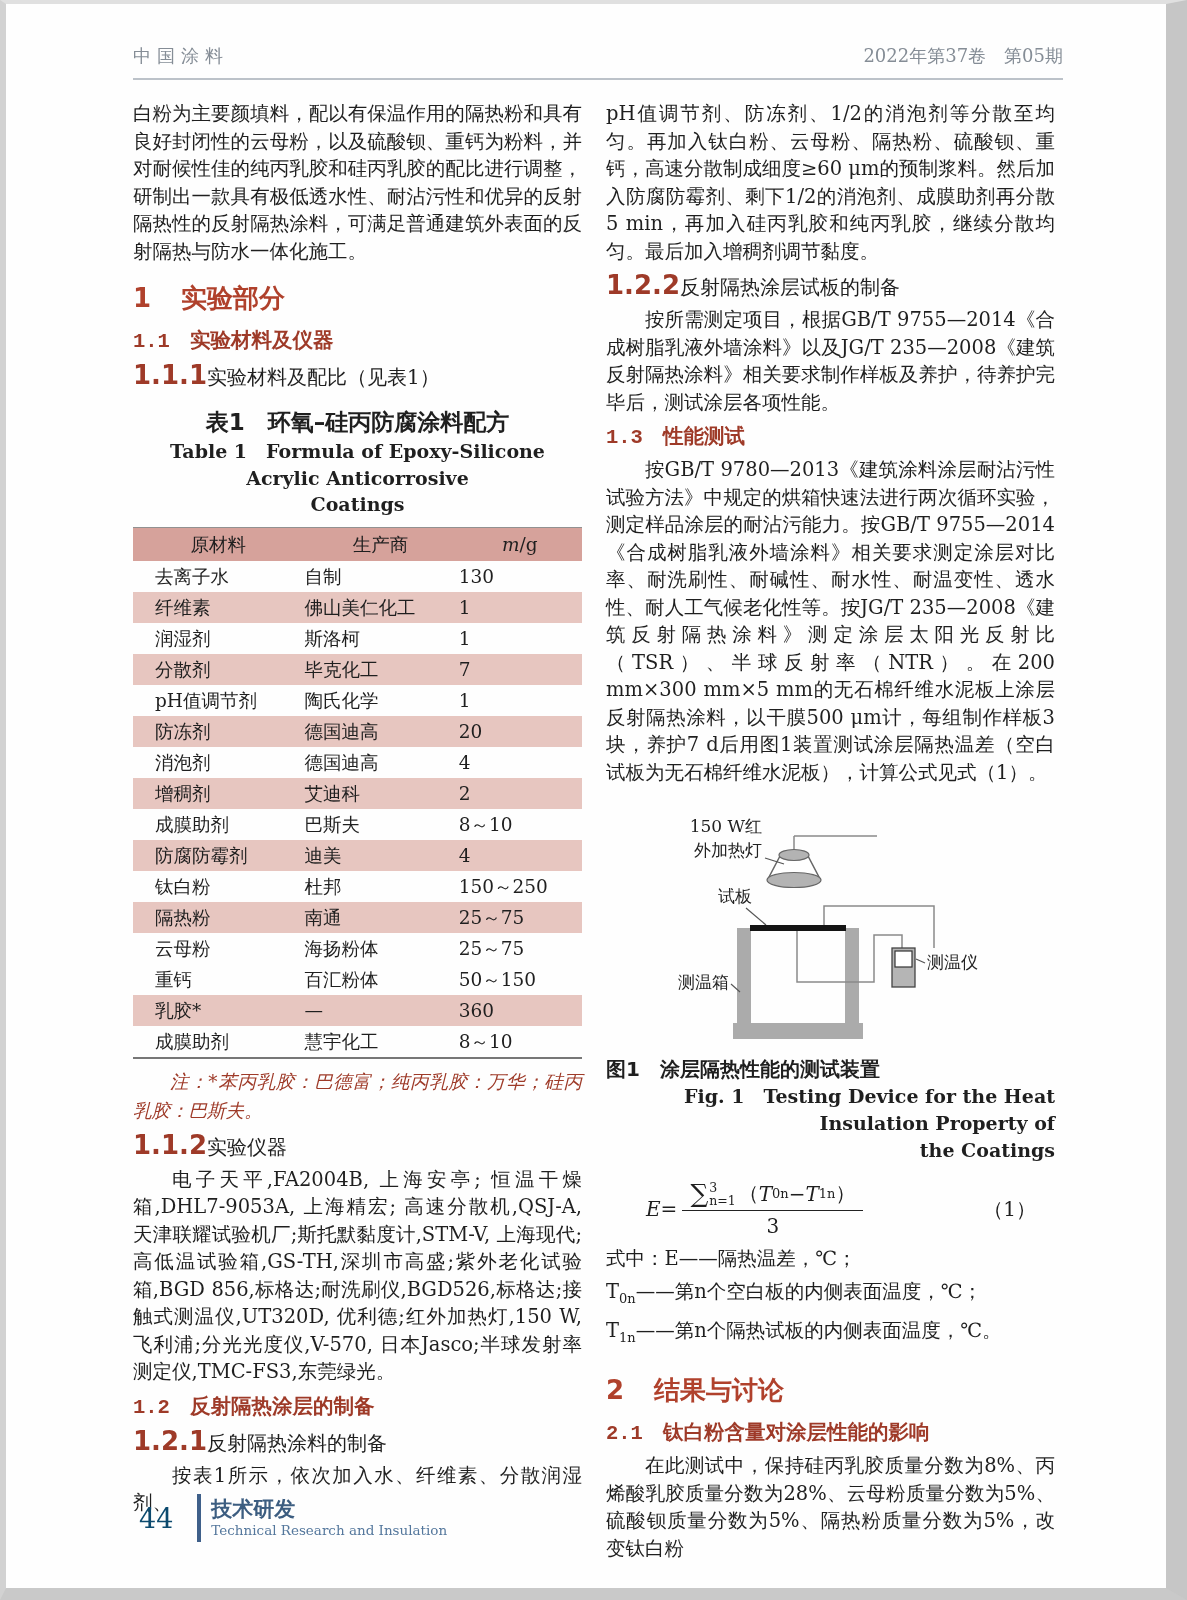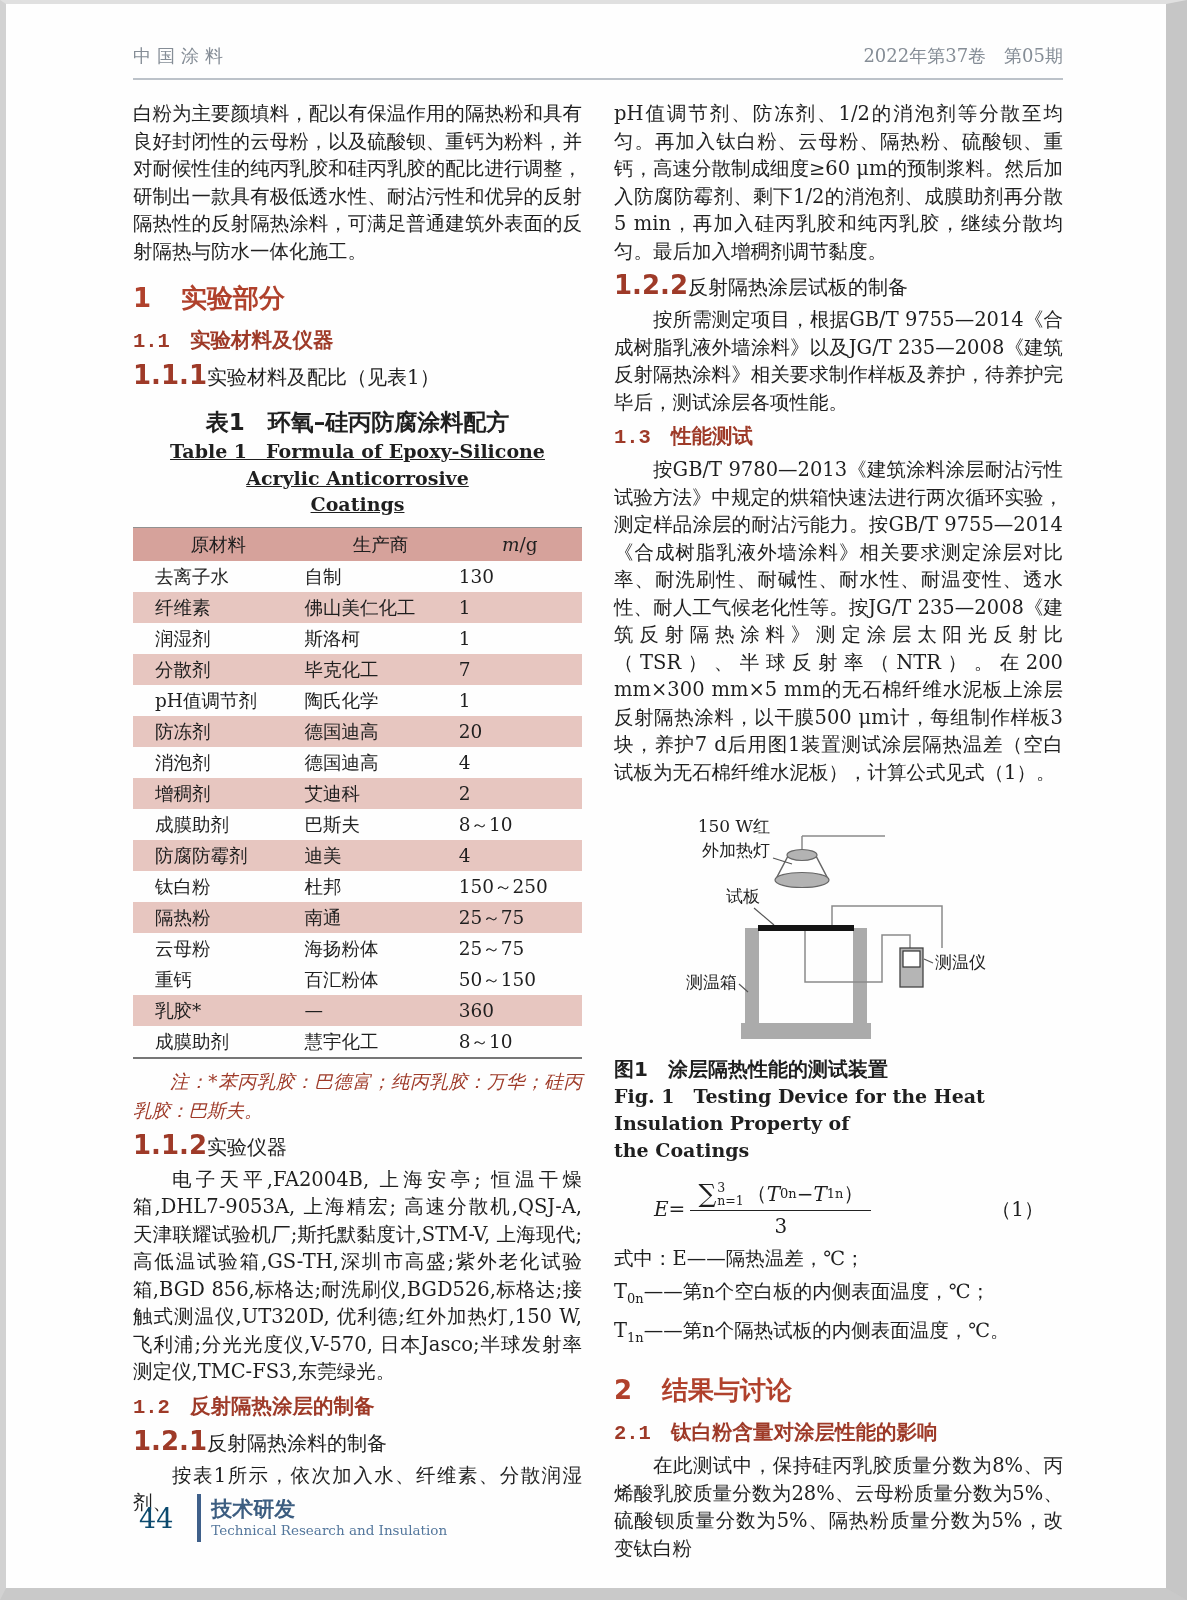--- a/index.html
+++ b/index.html
@@ -19,51 +19,51 @@
   .content{margin:0 0 0 127px;width:930px;}
   
   .page-header{
     display:flex;justify-content:space-between;align-items:flex-end;
     padding:40px 0 10px 0;
     border-bottom:2px solid #bcc2c9;
     font-size:18px;color:#858d96;
   }
   .journal{letter-spacing:6px;}
   
-  .columns{display:flex;gap:32px;margin-top:20px;}
+  .columns{display:flex;gap:24px;margin-top:20px;}
   .col{width:449px;}
   .para{font-size:19.5px;line-height:27.5px;text-align:justify;margin:0;}
   .ind{text-indent:2em;}
   
   .h-sec{display:flex;align-items:baseline;font-family:"DejaVu Sans","Liberation Sans",sans-serif;
     font-weight:bold;font-size:26px;color:var(--red-bright);margin:16px 0 10px 0;}
   .h-sec .num{margin-right:30px;}
   .h-sub{display:flex;align-items:baseline;font-family:Liberation Mono, monospace;
     font-weight:bold;font-size:20.5px;color:var(--red);margin:6px 0;}
   .h-sub .num{margin-right:20px;}
   .h-min{display:flex;align-items:baseline;font-size:20px;margin:5px 0;font-weight:normal;}
   .h-min .num{font-family:"DejaVu Sans","Liberation Sans",sans-serif;font-weight:bold;color:var(--red);font-size:26px;}
   
   .tbl-cap-cn{text-align:center;font-family:"DejaVu Sans","Liberation Sans",sans-serif;
     font-weight:bold;font-size:23px;margin-top:16px;}
-  .tbl-cap-en{text-align:center;font-weight:bold;font-size:19px;line-height:26.5px;text-decoration:underline;}
+  .tbl-cap-en{text-align:center;font-weight:bold;font-size:19px;line-height:26.5px;}
   
   .tbl{width:100%;border-collapse:collapse;font-size:18.5px;margin-top:9px;border-bottom:2px solid #777;}
   .tbl th{background:var(--tbl-head);font-weight:normal;height:31px;border-top:1px solid #919191;}
   .tbl td{height:29px;}
   .tbl td.c1,.tbl th.c1{}
   .tbl td.c1{text-align:left;padding-left:22px;}
   .tbl tr.alt td{background:var(--tbl-alt);}
   .note{color:var(--red);font-style:italic;font-size:18.5px;line-height:29px;
     text-align:justify;text-indent:2em;margin:8px 0 4px 0;}
   
   .figure-wrap{margin:10px 0 0 28px;}
   .fig-cap-cn{text-align:left;font-family:"DejaVu Sans","Liberation Sans",sans-serif;
     font-weight:bold;font-size:20px;margin-top:4px;}
-  .fig-cap-en{text-align:left;font-weight:bold;font-size:19px;line-height:27px;}
+  .fig-cap-en{text-align:right;font-weight:bold;font-size:19px;line-height:27px;}
   svg text{font-family:"DejaVu Serif","Liberation Serif",serif;font-size:17px;fill:#222;}
   
   .formula{display:flex;align-items:center;font-size:20px;margin:16px 0 6px 40px;position:relative;width:390px;}
   .formula .fv{font-style:italic;}
   .frac{display:inline-flex;flex-direction:column;align-items:center;margin-left:5px;}
   .fnum{display:inline-flex;align-items:center;border-bottom:1.5px solid #222;padding:0 8px 3px 8px;}
   .fden{padding-top:3px;}
   .sigma{font-size:25px;line-height:25px;}
   .limits{display:inline-flex;flex-direction:column;font-size:12.5px;line-height:13px;margin:0 3px 0 1px;text-align:left;}
   .eqno{position:absolute;right:0;}

